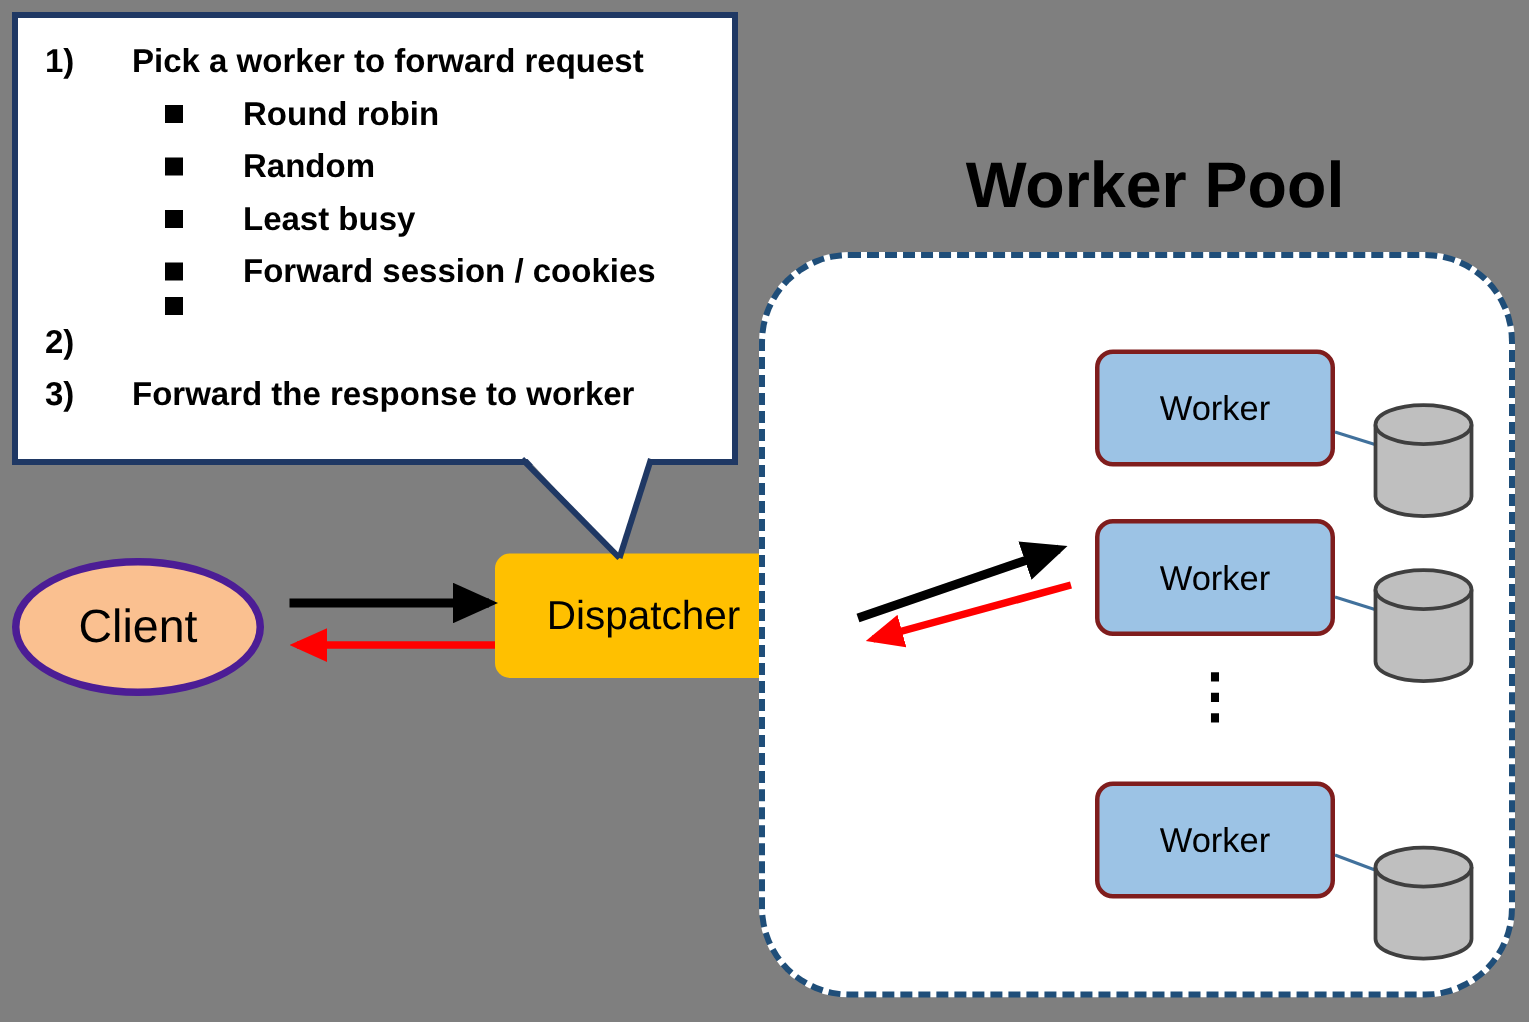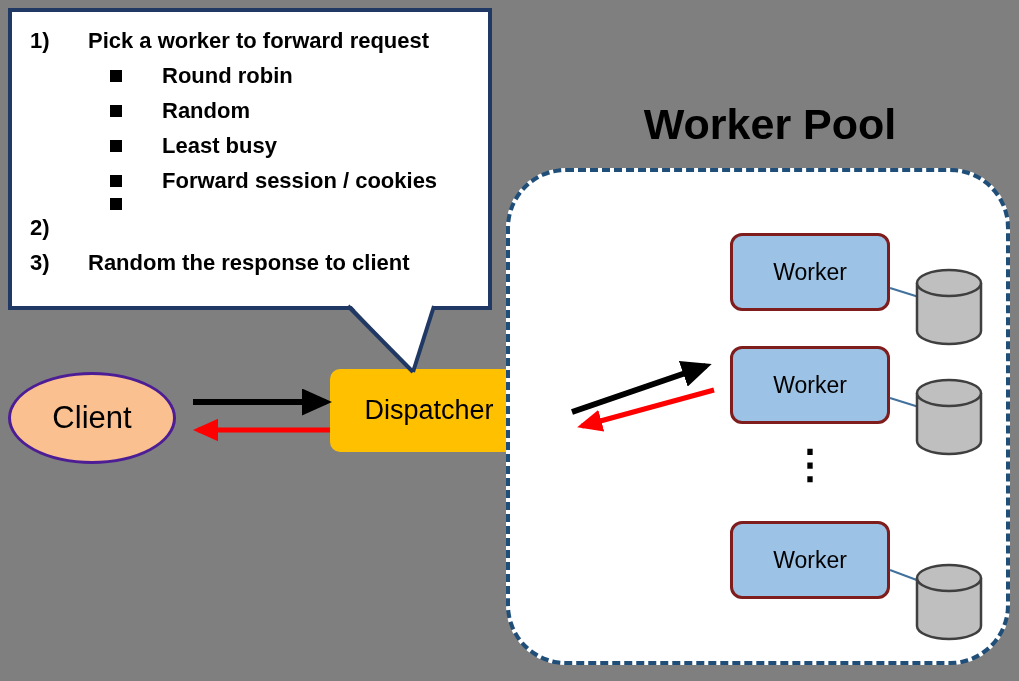--- a/index.html
+++ b/index.html
@@ -48,21 +48,21 @@
     margin-right: 40px;
   }
 
   
   .client {
     position: absolute;
     left: 8px; top: 372px;
     width: 168px; height: 92px;
     box-sizing: border-box;
     background: #FAC090;
-    border: 3px solid #4c1d95;
+    border: 5px solid #4c1d95;
     border-radius: 50%;
     display: flex; align-items: center; justify-content: center;
     font-size: 31px;
   }
 
   
   .dispatcher {
     position: absolute;
     left: 330px; top: 369px;
     width: 198px; height: 83px;
@@ -151,21 +151,21 @@
       <span class="substep-text">Forward session / cookies</span>
     </div>
     <div class="substep">
       <span class="bullet"></span>
     </div>
     <div class="step">
       <span class="step-num">2)</span>
     </div>
     <div class="step">
       <span class="step-num">3)</span>
-      <span class="step-text">Random the response to client</span>
+      <span class="step-text">Forward the response to worker</span>
     </div>
   </div>
 
   <div class="client">
     <span>Client</span>
   </div>
 
   <div class="dispatcher">
     <span>Dispatcher</span>
   </div>

